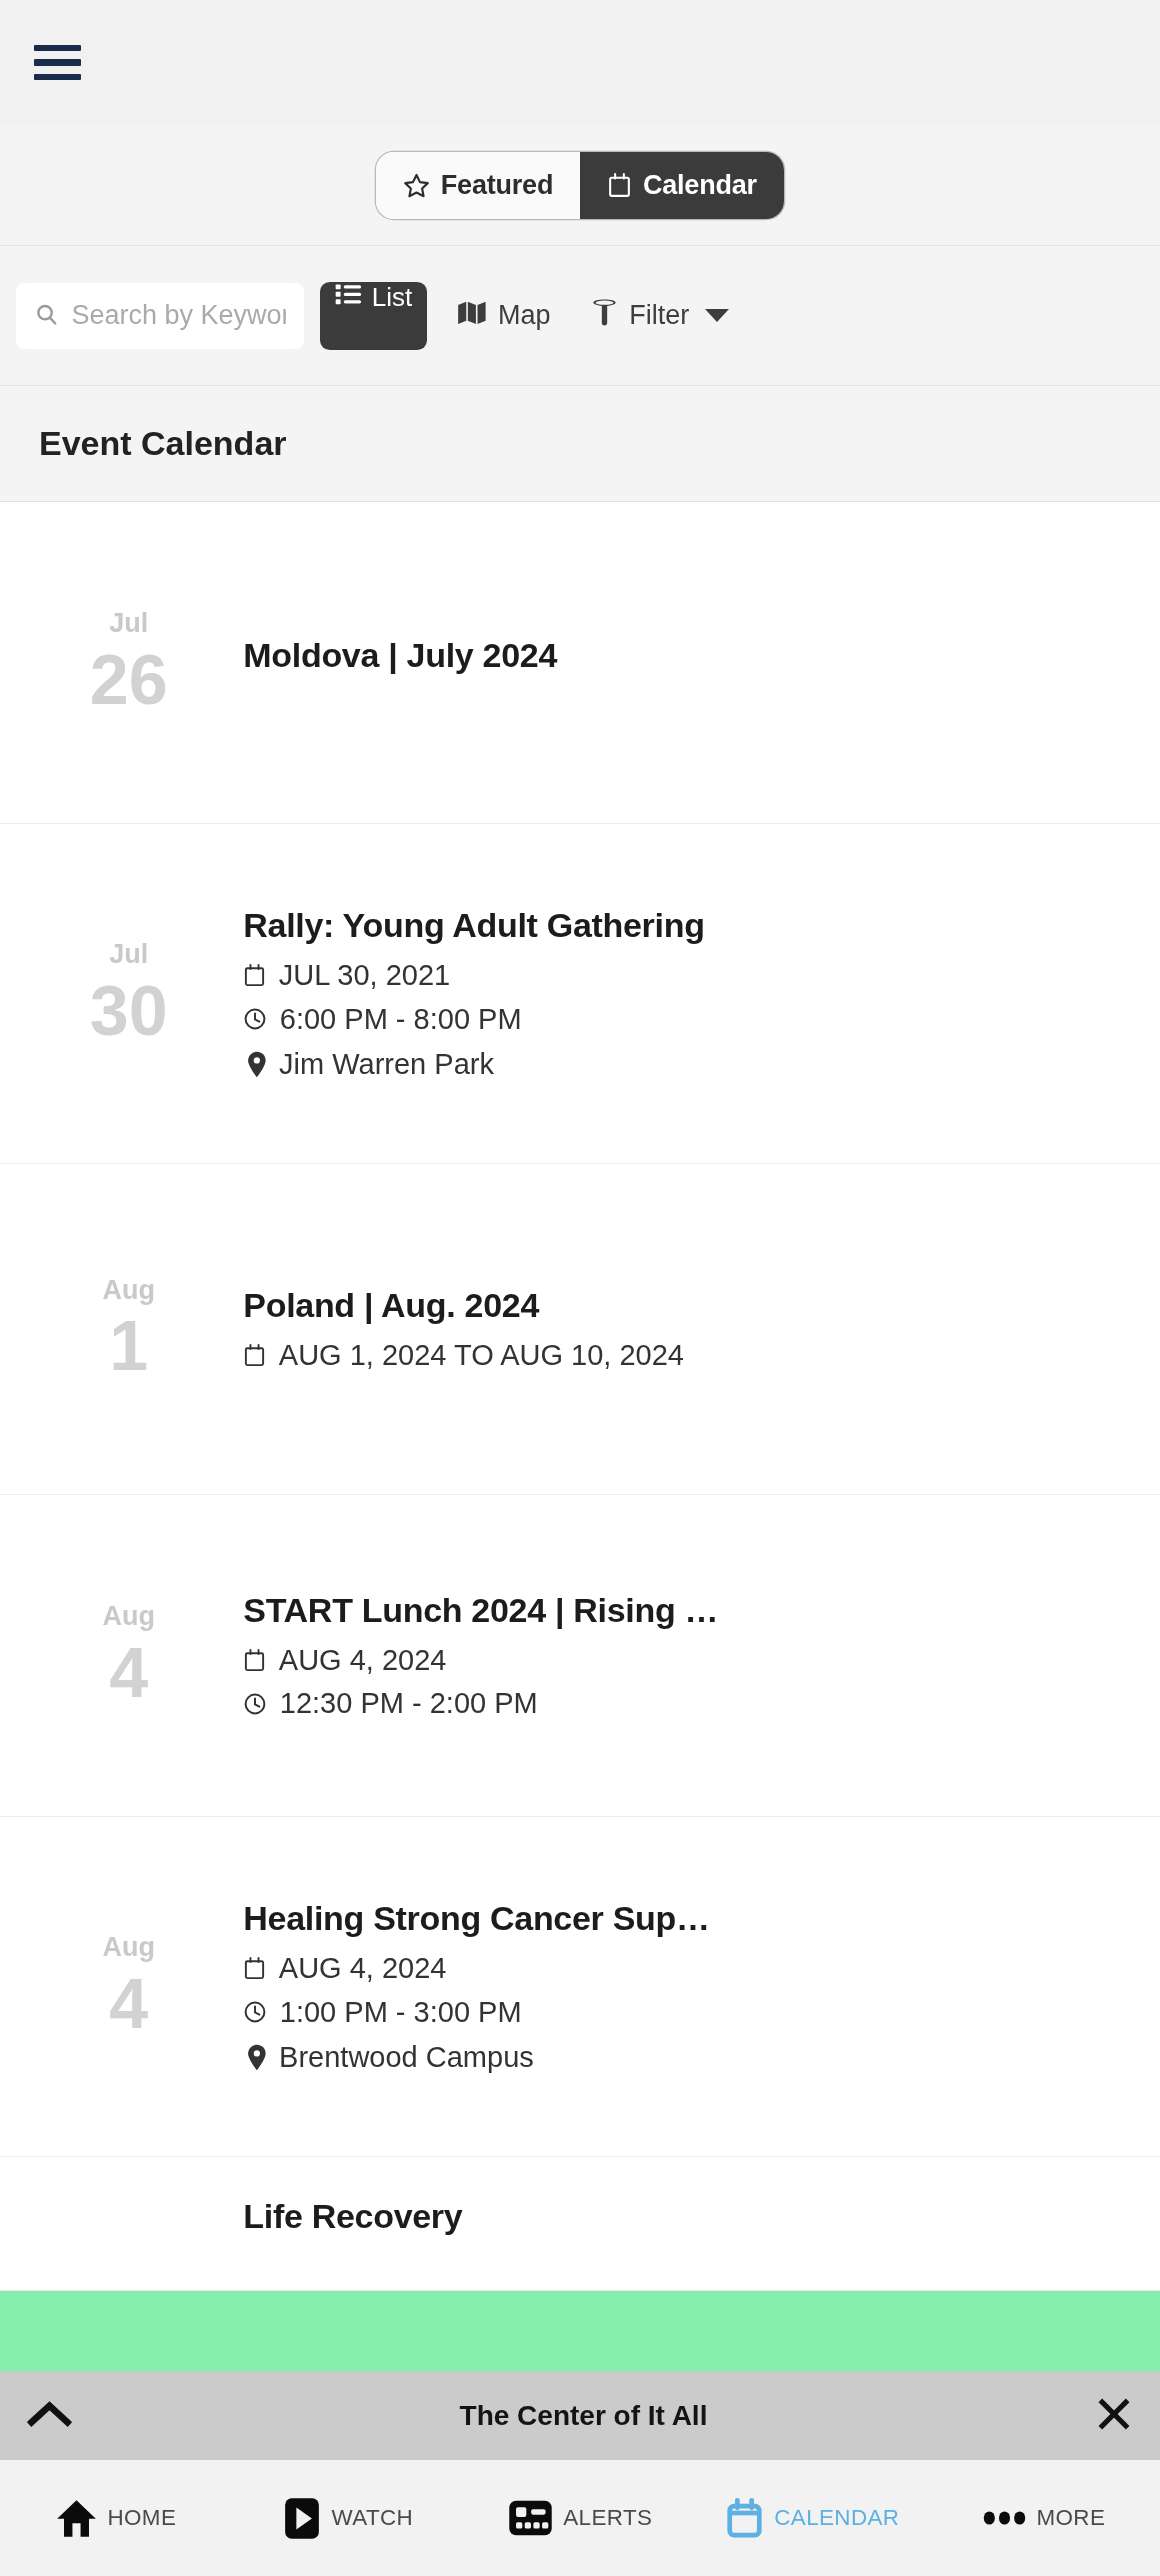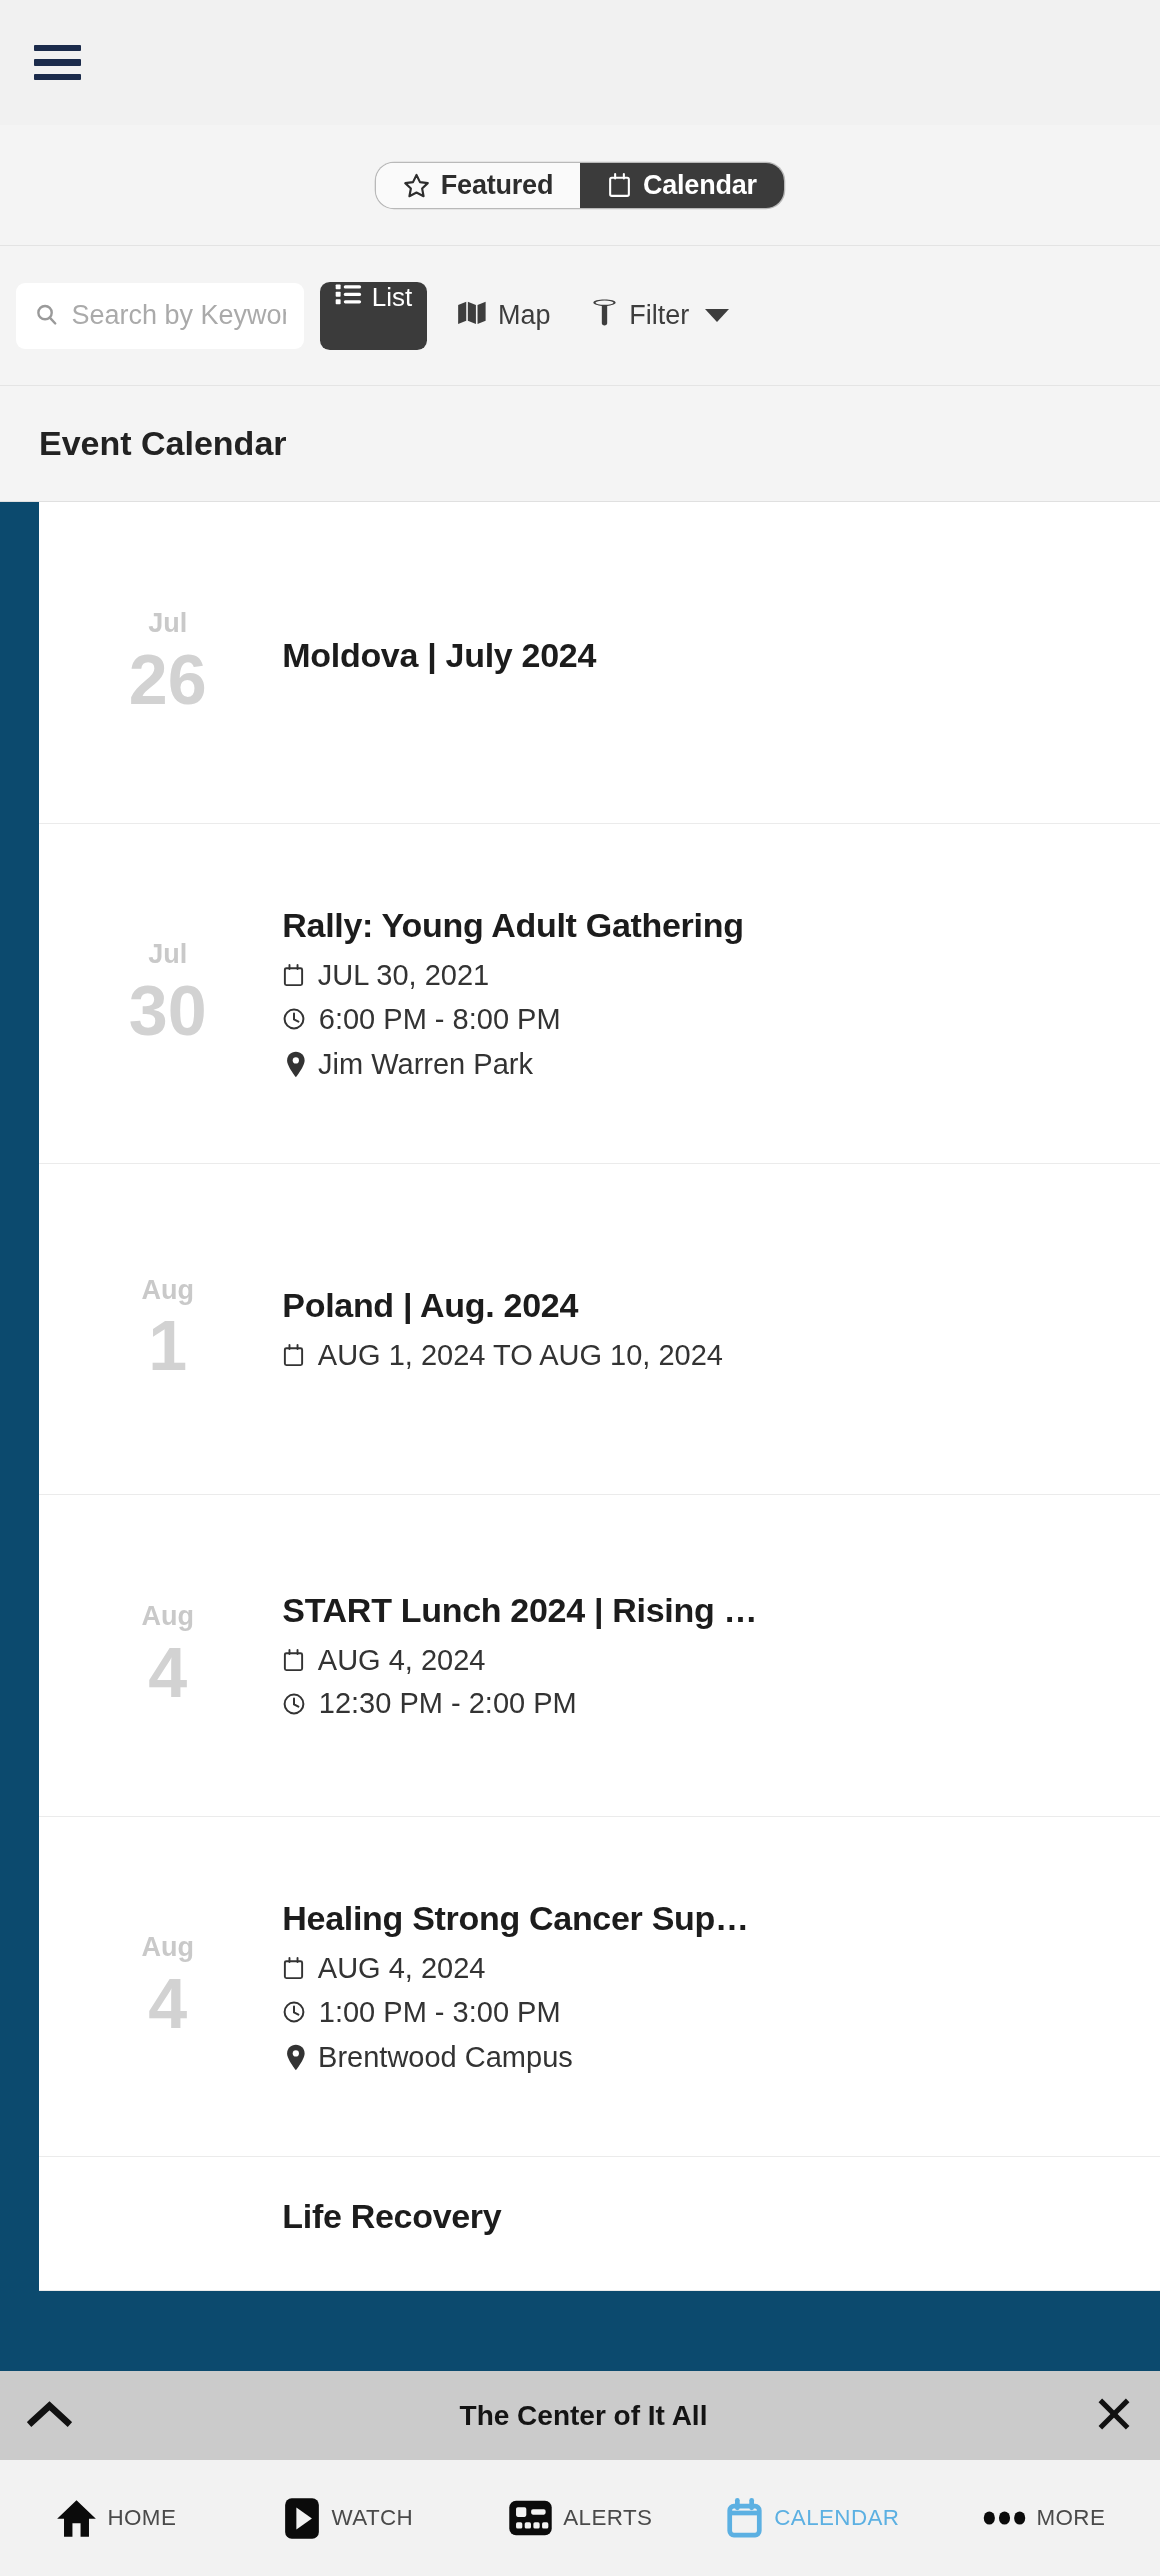--- a/index.html
+++ b/index.html
@@ -51,21 +51,21 @@
     display: flex;
     align-items: center;
     justify-content: center;
     flex: none;
     border-bottom: 1.8px solid #e3e3e3;
   }
   .segmented {
     display: flex;
     border-radius: 18px;
     overflow: hidden;
-    height: 45px;
+    height: 67px;
     box-shadow: 0 0 0 1.3px #b9b9b9;
   }
   .seg {
     display: flex;
     align-items: center;
     justify-content: center;
     gap: 10.7px;
     padding: 0 27px;
     font-size: 27px;
     font-weight: 700;
@@ -155,24 +155,23 @@
     font-size: 34px;
     font-weight: 700;
     color: #222;
     flex: none;
     border-bottom: 0.9px solid #e0e0e0;
   }
 
   
   .list {
     flex: 1 1 auto;
-    background: #0c4a6e;
+    background: #86efac;
     overflow: hidden;
     position: relative;
-    padding-left: 39px;
   }
   .event {
     display: flex;
     align-items: center;
     border-bottom: 1.8px solid #ebebeb;
     padding: 0 14.3px;
     background: #fff;
     cursor: pointer;
   }
   .event.e1 { height: 322px; }

